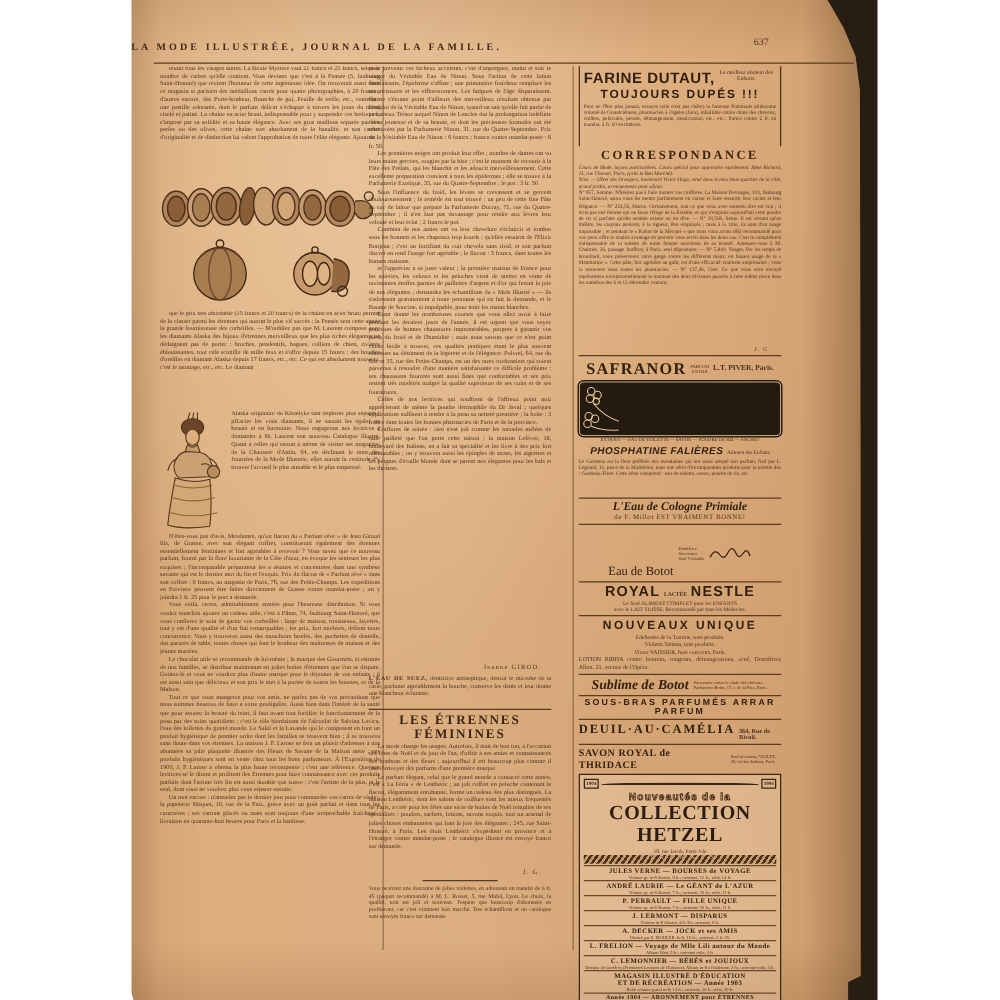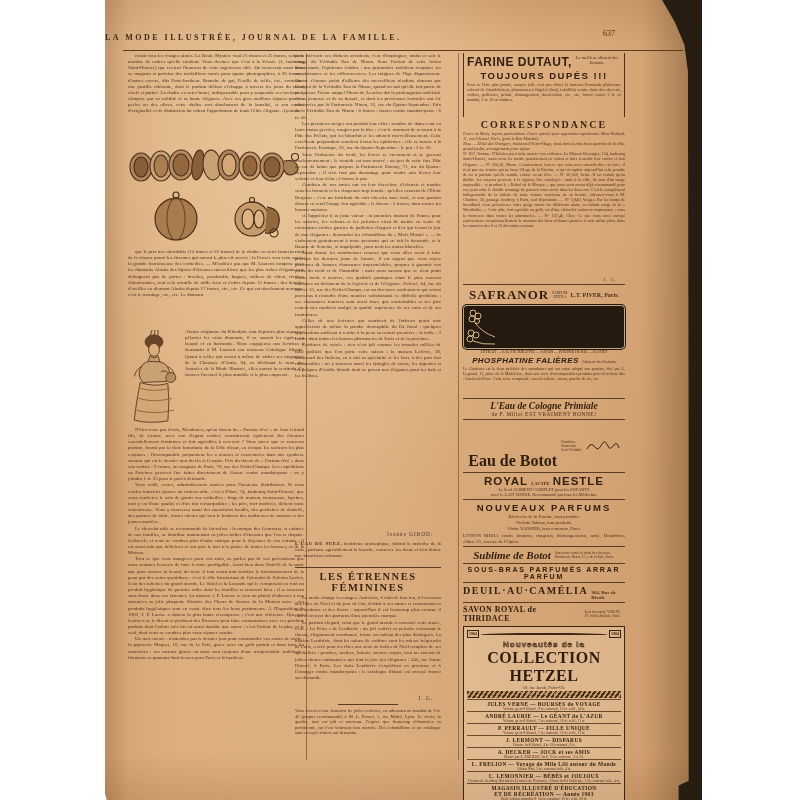--- a/index.html
+++ b/index.html
@@ -48,21 +48,21 @@
   .trefle-l2{font-size:9.5px;font-weight:bold;letter-spacing:1px;}
   .trefle-l3{font-size:7.5px;letter-spacing:1.5px;}
   .trefle-l4{font-size:6.5px;letter-spacing:2px;}
   .trefle-products{font-size:3.8px;text-align:center;margin:1px 0;color:#3f2917;}
   .phos{display:flex;align-items:baseline;justify-content:center;gap:3px;margin:2px 0 1px;}
   .phos-name{font-family:"Liberation Sans",sans-serif;font-weight:bold;font-size:8px;letter-spacing:.4px;color:#32200f;font-style:italic;}
   .phos-tag{font-size:4.2px;}
   .cologne-l1{font-size:9.5px;font-weight:bold;font-style:italic;text-align:center;color:#32200f;}
   .cologne-l2{font-size:5.5px;text-align:center;letter-spacing:.5px;}
   .botot{display:flex;align-items:center;justify-content:center;gap:4px;margin:1px 0;}
-  .botot-name{font-size:16px;font-weight:bold;color:#32200f;margin-top:30px;}
+  .botot-name{font-size:10px;font-weight:normal;color:#32200f;margin-top:30px;}
   .botot-small{font-size:3.6px;line-height:4px;text-align:left;}
   .nestle-line{display:flex;align-items:baseline;justify-content:center;gap:3px;}
   .nestle-big{font-family:"Liberation Sans",sans-serif;font-weight:bold;font-size:11.5px;letter-spacing:1px;color:#32200f;}
   .nestle-mid{font-size:4.5px;font-weight:bold;}
   .nestle-sub{font-size:4.4px;text-align:center;line-height:5.2px;}
   .parfums-title{font-family:"Liberation Sans",sans-serif;font-weight:bold;font-size:9.5px;letter-spacing:2px;text-align:center;color:#32200f;margin:1px 0;}
   .parfums-line{font-size:4.6px;text-align:center;line-height:5.6px;}
   .lotion{font-size:4.8px;line-height:5.6px;text-align:justify;margin:2px 0;}
   .sublime{display:flex;align-items:center;justify-content:center;gap:4px;margin:1px 0;}
   .sublime-name{font-size:11px;font-weight:bold;font-style:italic;color:#32200f;}
@@ -280,21 +280,21 @@
       <div class="ad-rule"></div>
       <div class="nestle-line">
         <span class="nestle-big">ROYAL</span>
         <span class="nestle-mid">LACTÉE</span>
         <span class="nestle-big">NESTLE</span>
       </div>
       <div class="nestle-sub">Le Seul ALIMENT COMPLET pour les ENFANTS</div>
       <div class="nestle-sub">avec le LAIT SUISSE. Recommandé par tous les Médecins.</div>
 
       <div class="ad-rule"></div>
-      <div class="parfums-title">NOUVEAUX PARFUMS</div>
+      <div class="parfums-title">NOUVEAUX UNIQUE</div>
       <div class="parfums-line">Edelweiss de la Tourine, tous produits.</div>
       <div class="parfums-line">Violetta Tatiana, tous produits.</div>
       <div class="parfums-line">Victor VAISSIER, hors concours, Paris.</div>
 
       <div class="lotion">LOTION RIRHA contre boutons, rougeurs, démangeaisons, acné, Dentifrices Albot. 21, avenue de l'Opéra.</div>
 
       <div class="ad-rule"></div>
       <div class="sublime">
         <span class="sublime-name">Sublime de Botot</span>
         <span class="sublime-small">Souverain contre la chute des cheveux. Parfumerie Botot, 17, r. de la Paix, Paris.</span>

